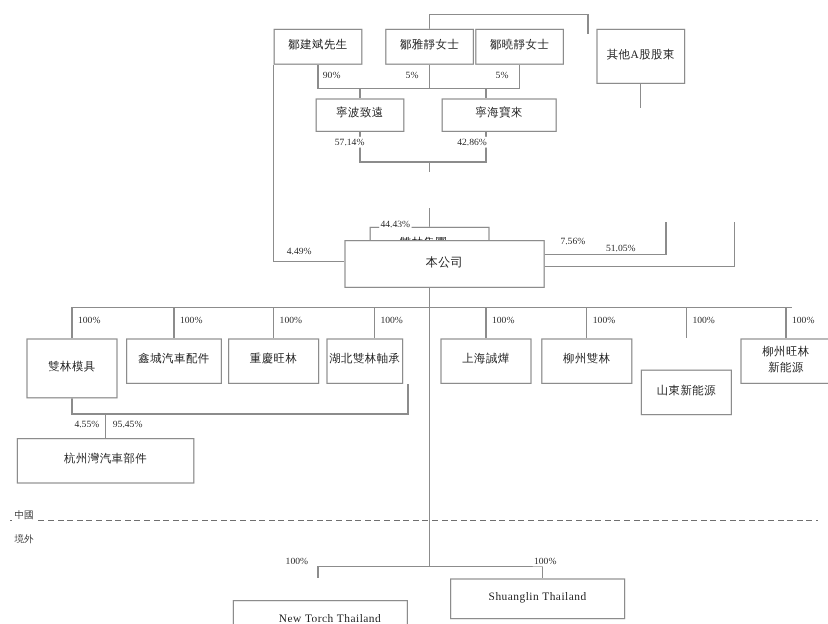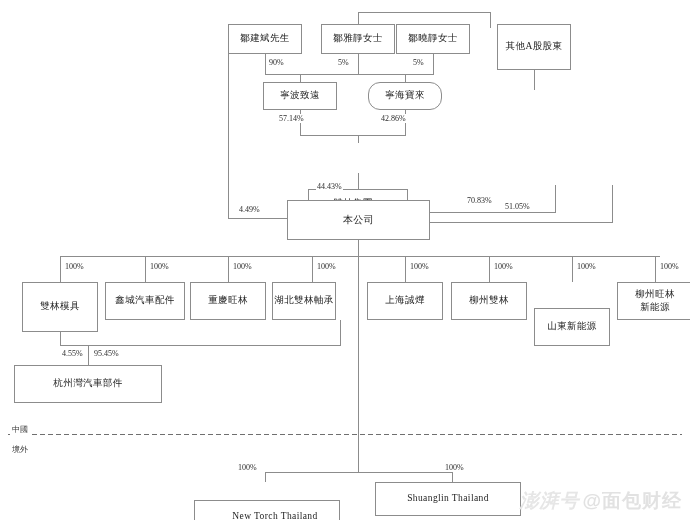--- a/index.html
+++ b/index.html
@@ -120,30 +120,30 @@
   </div>
 
   <div class="box" style="left:497px;top:24px;width:74px;height:46px;">
     <span>其他A股股東</span>
   </div>
 
   <div class="box" style="left:263px;top:82px;width:74px;height:28px;">
     <span>寧波致遠</span>
   </div>
 
-  <div class="box" style="left:368px;top:82px;width:74px;height:28px;border-radius:12px;">
+  <div class="box" style="left:368px;top:82px;width:96px;height:28px;">
     <span>寧海寶來</span>
   </div>
 
   <div class="box" style="left:308px;top:143px;width:100px;height:30px;margin-top:46px;">
     <span>雙林集團</span>
       <span class="sup">附註</span>
   </div>
 
-  <div class="box" style="left:287px;top:200px;width:143px;height:40px;font-size:10px;">
+  <div class="box" style="left:287px;top:200px;width:167px;height:40px;font-size:10px;">
     <span>本公司</span>
   </div>
 
   <div class="box" style="left:22px;top:282px;width:76px;height:50px;">
     <span>雙林模具</span>
   </div>
 
   <div class="box" style="left:105px;top:282px;width:80px;height:38px;">
     <span>鑫城汽車配件</span>
   </div>
@@ -189,21 +189,21 @@
   <div class="pct" style="left:337px;top:58px;">5%</div>
   <div class="pct" style="left:412px;top:58px;">5%</div>
 
   <div class="pct" style="left:278px;top:114px;">57.14%</div>
   <div class="pct" style="left:380px;top:114px;">42.86%</div>
 
   <div class="pct" style="left:316px;top:182px;">44.43%</div>
 
   <div class="pct" style="left:238px;top:205px;">4.49%</div>
 
-  <div class="pct" style="left:466px;top:196px;">70.83%</div>
+  <div class="pct" style="left:466px;top:196px;">7.56%</div>
 
   <div class="pct" style="left:504px;top:202px;">51.05%</div>
 
   <div class="pct" style="left:64px;top:262px;">100%</div>
   <div class="pct" style="left:149px;top:262px;">100%</div>
   <div class="pct" style="left:232px;top:262px;">100%</div>
   <div class="pct" style="left:316px;top:262px;">100%</div>
   <div class="pct" style="left:409px;top:262px;">100%</div>
   <div class="pct" style="left:493px;top:262px;">100%</div>
   <div class="pct" style="left:576px;top:262px;">100%</div>
@@ -211,18 +211,14 @@
 
   <div class="pct" style="left:61px;top:349px;">4.55%</div>
   <div class="pct" style="left:93px;top:349px;">95.45%</div>
 
   <div class="pct" style="left:237px;top:463px;">100%</div>
   <div class="pct" style="left:444px;top:463px;">100%</div>
 
   <div class="region-label" style="left:10px;top:424px;">中國</div>
   <div class="region-label" style="left:10px;top:444px;">境外</div>
 
-  <div class="watermark">
-    <span class="wm-tag">澎湃号</span>
-    <span>@面包财经</span>
-  </div>
 
 </div>
 
 </body></html>

